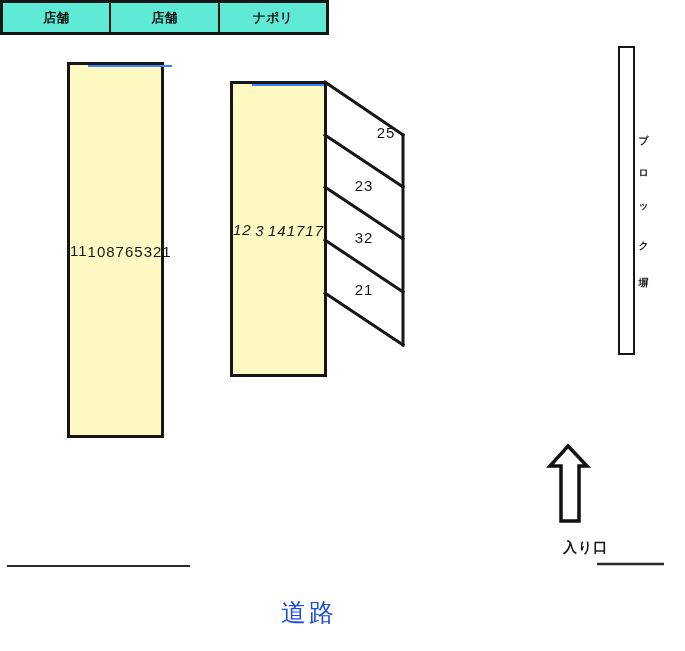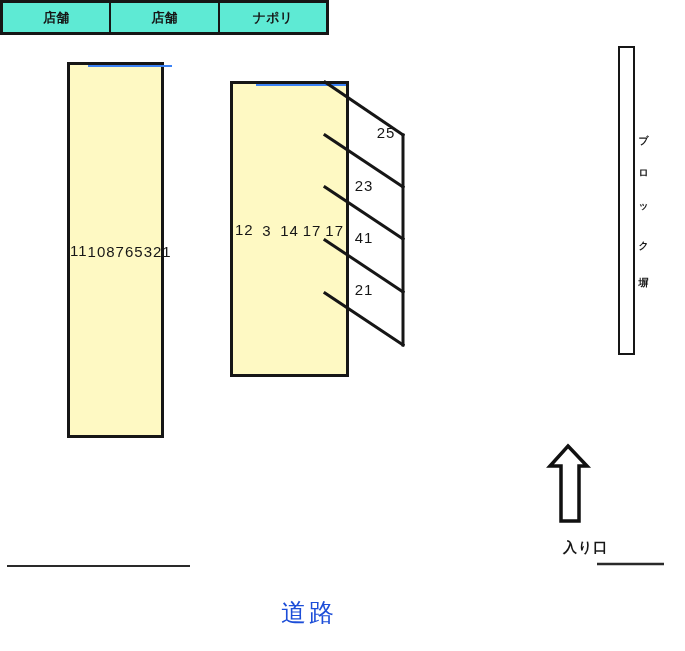--- a/index.html
+++ b/index.html
@@ -28,21 +28,21 @@
     display: flex;
     align-items: center;
     justify-content: center;
     font-size: 15px;
     letter-spacing: 1px;
     border-top: 2px solid #3b82f6;
   }
   .pcol .cell:first-child { border-top: none; }
 
   #left-col  { left: 67px;  top: 62px; width: 97px;  height: 376px; }
-  #mid-col   { left: 230px; top: 81px; width: 119px;  height: 296px; }
+  #mid-col   { left: 230px; top: 81px; width: 97px;  height: 296px; font-style: italic; }
 
   
   .angled-label {
     position: absolute;
     width: 34px;
     text-align: center;
     font-size: 15px;
     letter-spacing: 1px;
   }
 
@@ -145,21 +145,21 @@
 
     <line x1="7" y1="566" x2="190" y2="566" stroke="#2a2a2a" stroke-width="2"></line>
 
     <line x1="597" y1="564" x2="664" y2="564" stroke="#2a2a2a" stroke-width="2.5"></line>
 
     <polygon points="568,446 587,466 579,466 579,521 561,521 561,466 550,466" fill="#ffffff" stroke="#111111" stroke-width="3.5" stroke-linejoin="miter"></polygon>
   </svg>
 
   <div class="angled-label" style="left:347px; top:124px;margin-left:22px;">25</div>
   <div class="angled-label" style="left:347px; top:177px;">23</div>
-  <div class="angled-label" style="left:347px; top:229px;">41</div>
+  <div class="angled-label" style="left:347px; top:229px;">32</div>
   <div class="angled-label" style="left:347px; top:281px;">21</div>
 
   <div id="wall" class="abs"></div>
   <div id="wall-label" class="abs">ブロック塀</div>
 
   <div id="shop-row">
     <div class="shop">店舗</div>
     <div class="shop">店舗</div>
     <div class="shop">ナポリ</div>
   </div>

